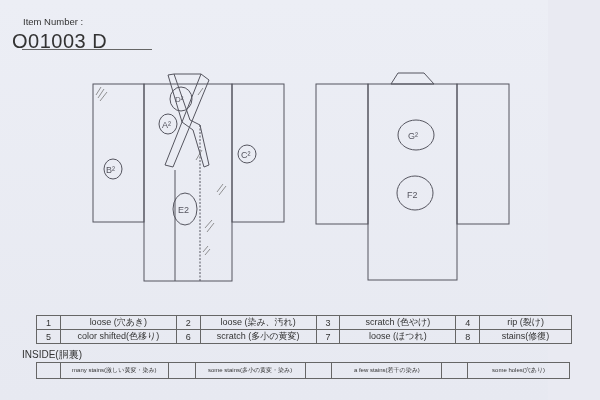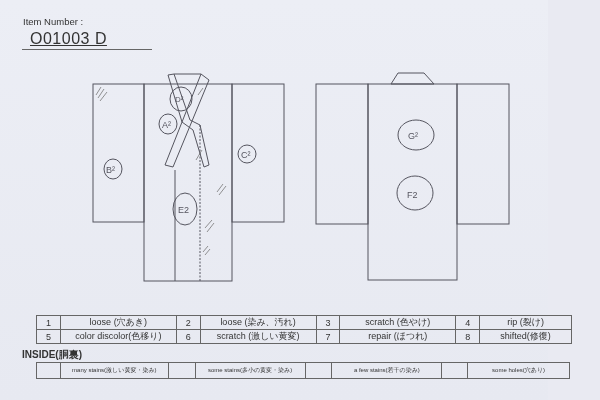--- a/index.html
+++ b/index.html
@@ -6,28 +6,28 @@
   body {
     width:600px; height:400px; overflow:hidden;
     background:#e9eaf2;
     font-family:"Liberation Sans", sans-serif;
     color:#2a2a35;
     position:relative;
   }
   .sheet { position:absolute; left:0; top:0; width:548px; height:400px;
     background:linear-gradient(180deg,#eceef5 0%,#e7e9f1 100%); }
   .item-label { position:absolute; left:23px; top:16px; font-size:9.5px; color:#333; }
-  .item-number { position:absolute; left:30px; top:30px; font-size:16px; letter-spacing:0.5px; color:#333;text-decoration:underline; }
+  .item-number { position:absolute; left:12px; top:30px; font-size:20px; letter-spacing:0.5px; color:#333; }
   .item-underline { position:absolute; left:22px; top:49px; width:130px; height:1px; background:#666; }
   svg.drawing { position:absolute; left:0; top:0; }
   table.legend {
     position:absolute; border-collapse:collapse; font-size:9px; color:#333;
   }
   table.legend td { border:1px solid #666; padding:0; height:13px; text-align:center; white-space:nowrap; }
-  .inside-label { position:absolute; left:22px; top:348px; font-size:10px; font-weight:bold; color:#333; }
+  .inside-label { position:absolute; left:22px; top:348px; font-size:10px; font-weight:normal; color:#333; }
   table.inside td { font-size:6px; height:15px; }
 </style>
 </head>
 <body>
 
 <div class="sheet">
   <div class="item-label">Item Number :</div>
   <div class="item-number">O01003  D</div>
   <div class="item-underline"></div>
 
@@ -107,27 +107,27 @@
       <td>loose (穴あき)</td>
       <td>2</td>
       <td>loose (染み、汚れ)</td>
       <td>3</td>
       <td>scratch (色やけ)</td>
       <td>4</td>
       <td>rip (裂け)</td>
     </tr>
     <tr>
       <td>5</td>
-      <td>color discolor(色移り)</td>
+      <td>color shifted(色移り)</td>
       <td>6</td>
-      <td>scratch (激しい黄変)</td>
+      <td>scratch (多小の黄変)</td>
       <td>7</td>
-      <td>repair (ほつれ)</td>
+      <td>loose (ほつれ)</td>
       <td>8</td>
-      <td>shifted(修復)</td>
+      <td>stains(修復)</td>
     </tr>
   </tbody>
     </table>
 
   <div class="inside-label">INSIDE(胴裏)</div>
 
   <table class="legend inside" style="left:36px; top:362px; width:534px;">
     <colgroup>
       <col style="width:24px">
         <col style="width:108px">

